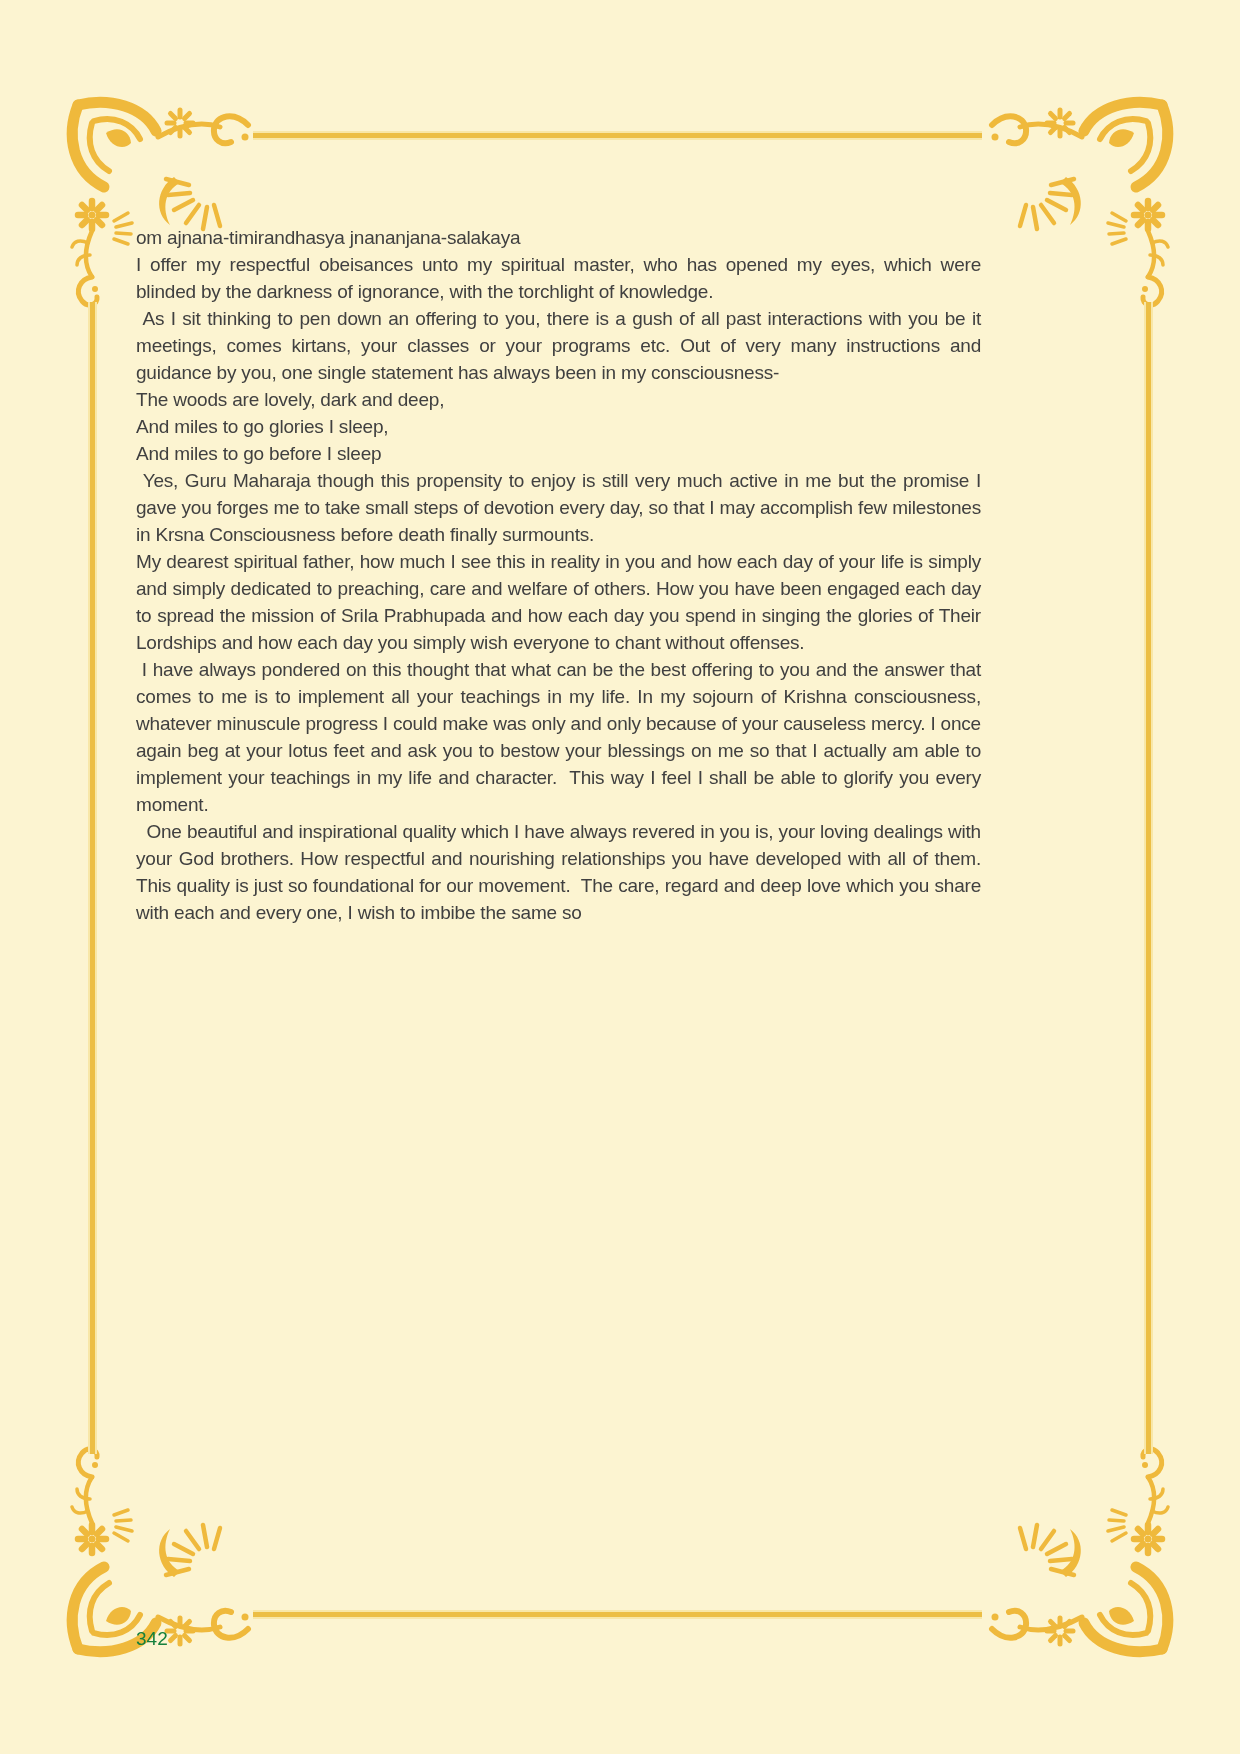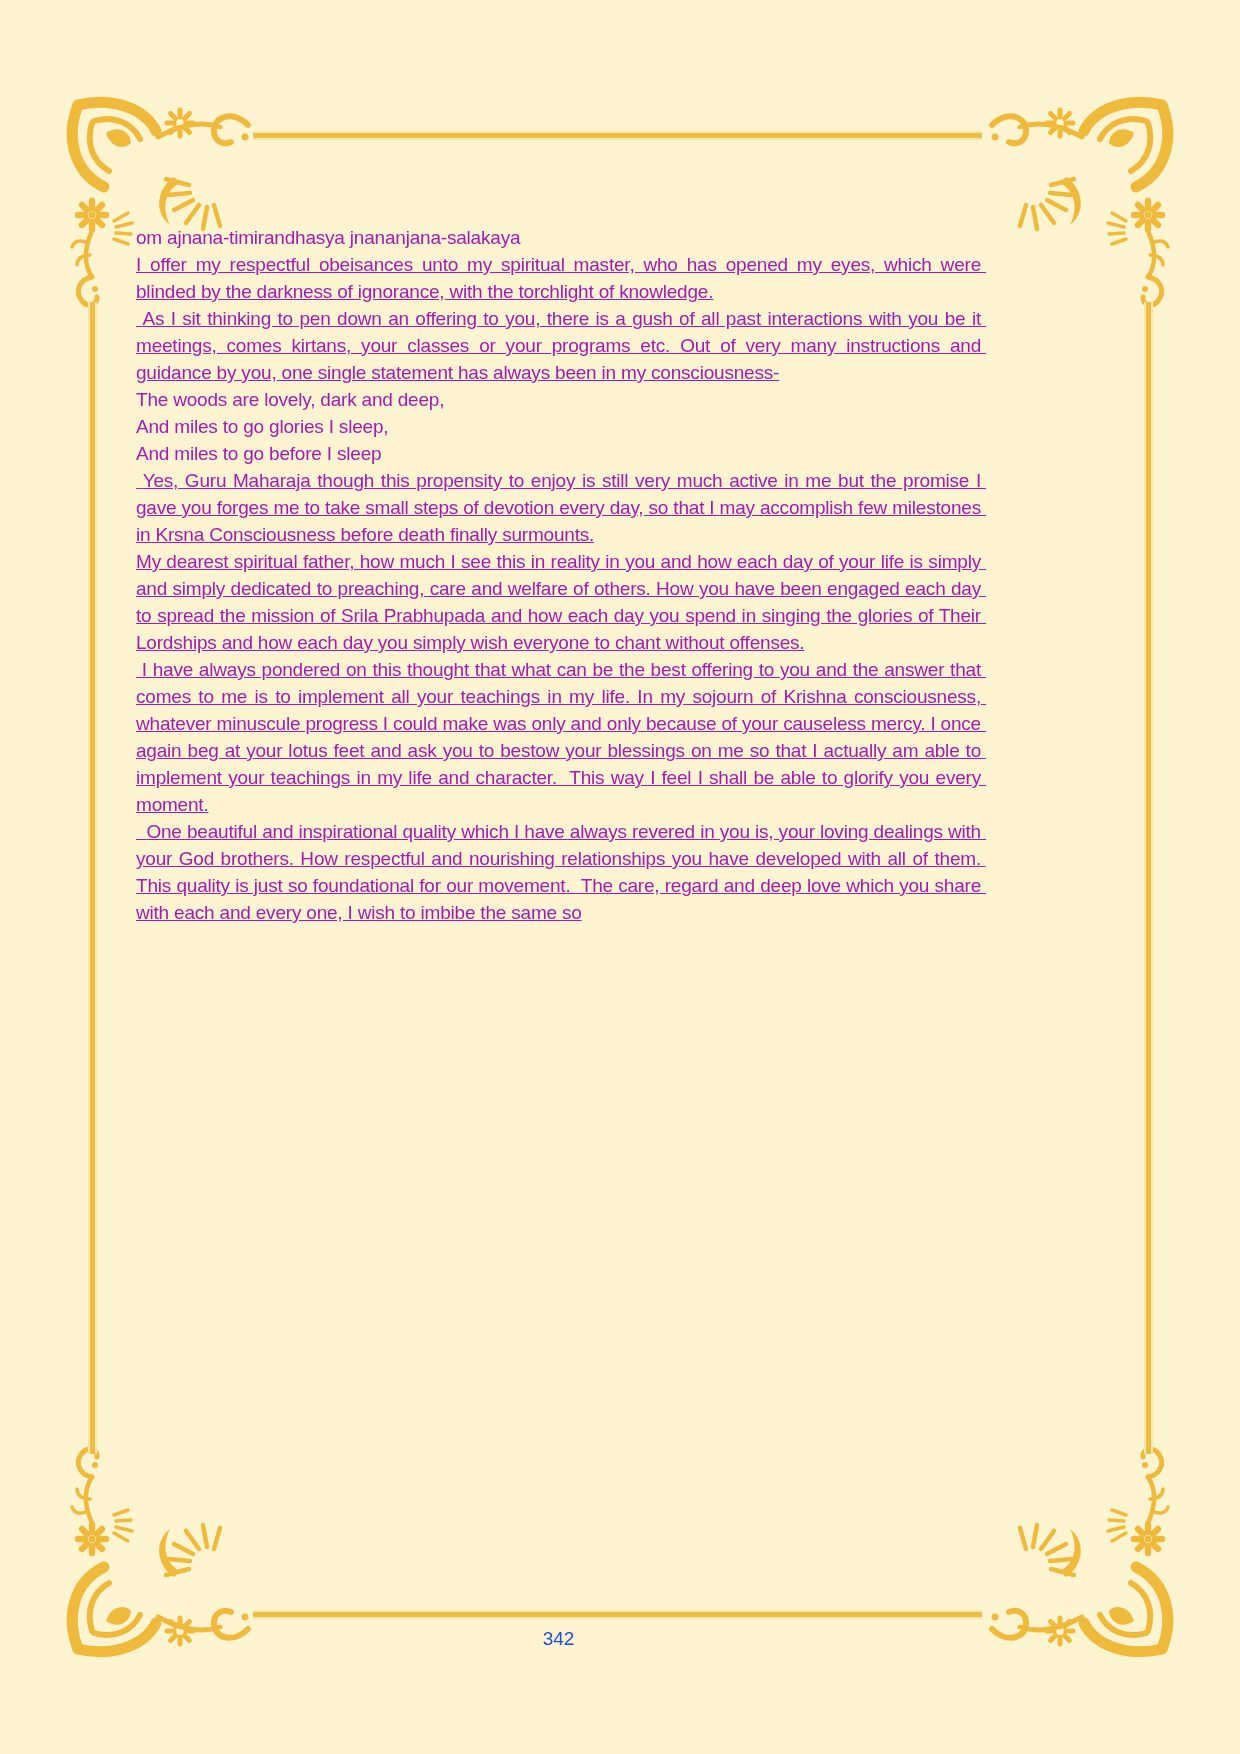--- a/index.html
+++ b/index.html
@@ -26,35 +26,34 @@
   .h-line.top { top: 133px; }
   .h-line.bottom { top: 1612px; }
   .v-line { width: 5px; top: 302px; height: 1152px;
             box-shadow: 2px 0 0 #f8e7a8, -2px 0 0 #f8e7a8; }
   .v-line.left { left: 90px; }
   .v-line.right { left: 1146px; }
 
   
   .text-block {
     position: absolute; left: 136px; top: 224px; width: 845px;
-    color: #a21caf; font-size: 19px; line-height: 27px;
+    color: #404040; font-size: 19px; line-height: 27px;
     letter-spacing: -0.2px;
   }
   .text-block p { margin: 0; }
   .verse { margin-bottom: 23px; }
   .verse-last { margin-bottom: 56px; }
   .body {
     text-align: justify; white-space: pre-wrap;
     margin-bottom: 22px;
-    text-decoration: underline;
   }
   .poem { margin-bottom: 18px; }
   .page-number {
     position: absolute; left: 136px; top: 1628px; width: 845px;
-    text-align: center; font-size: 19px; color: #1d4ed8;
+    font-size: 19px; color: #15803d;
   }
   .defs-holder { position: absolute; width: 0; height: 0; overflow: hidden; }
 </style>
 </head>
 <body>
 
 <div class="page">
 
   <svg class="defs-holder" aria-hidden="true">
     <defs>

